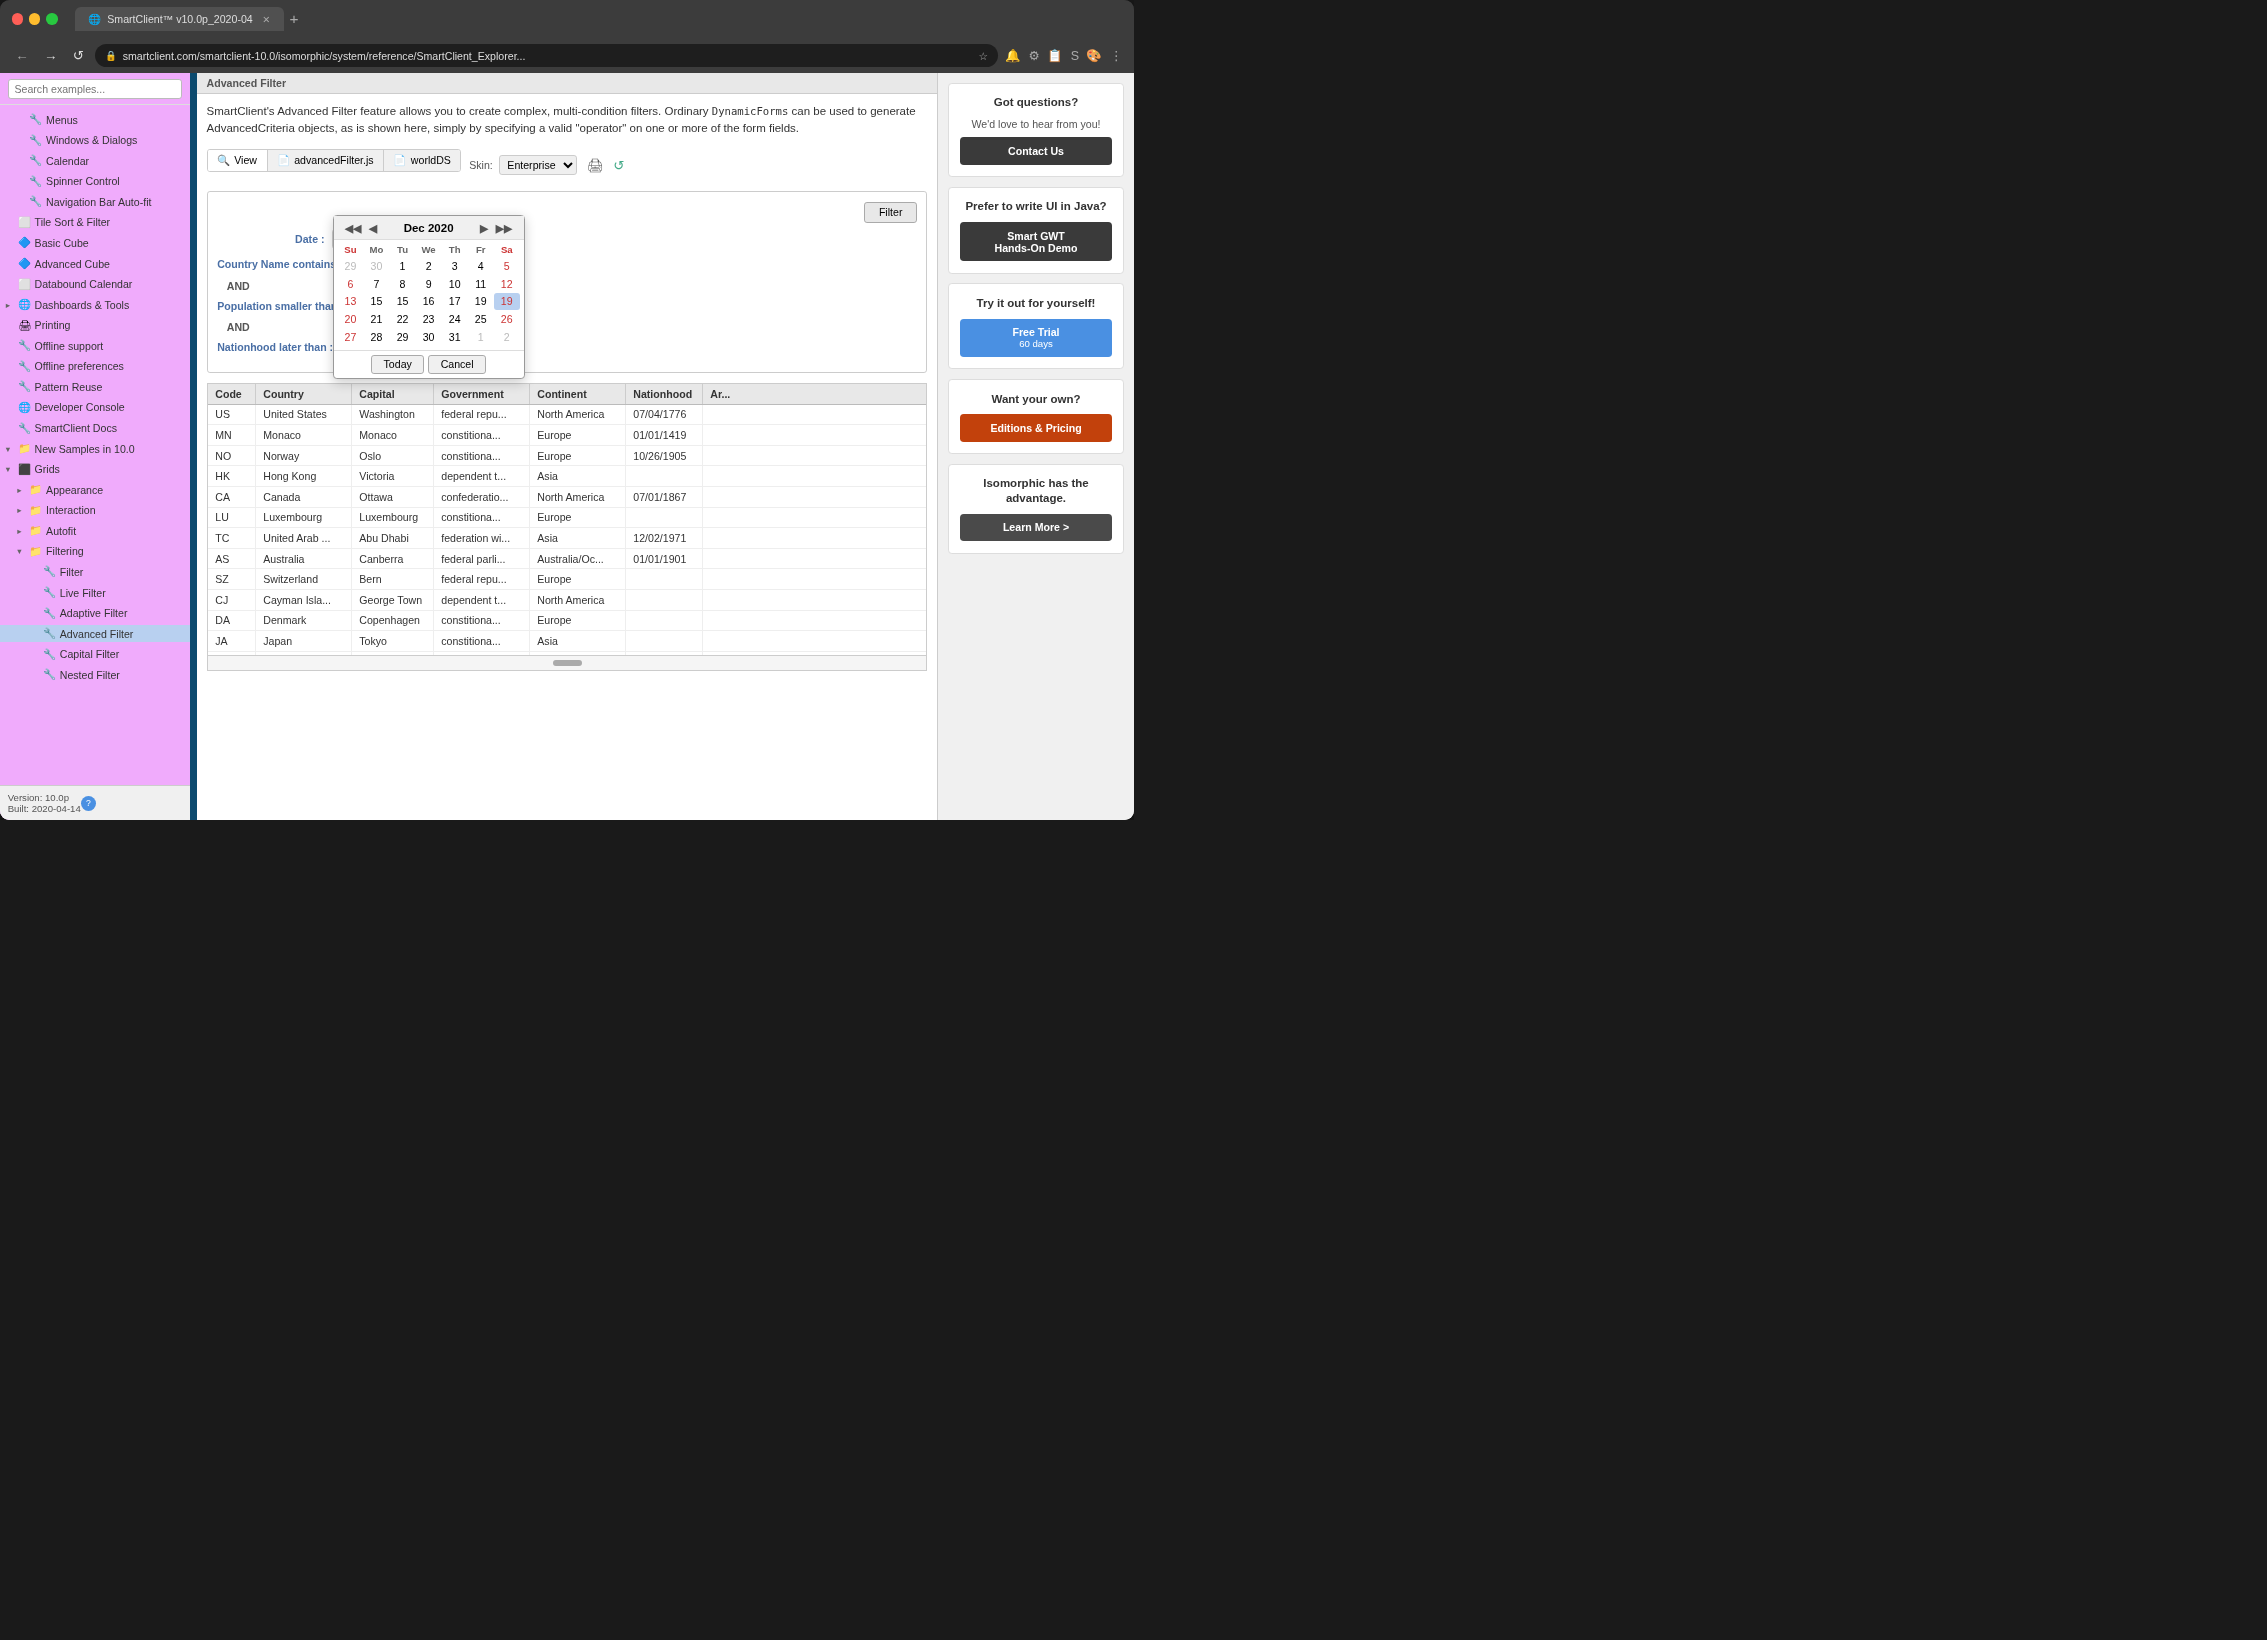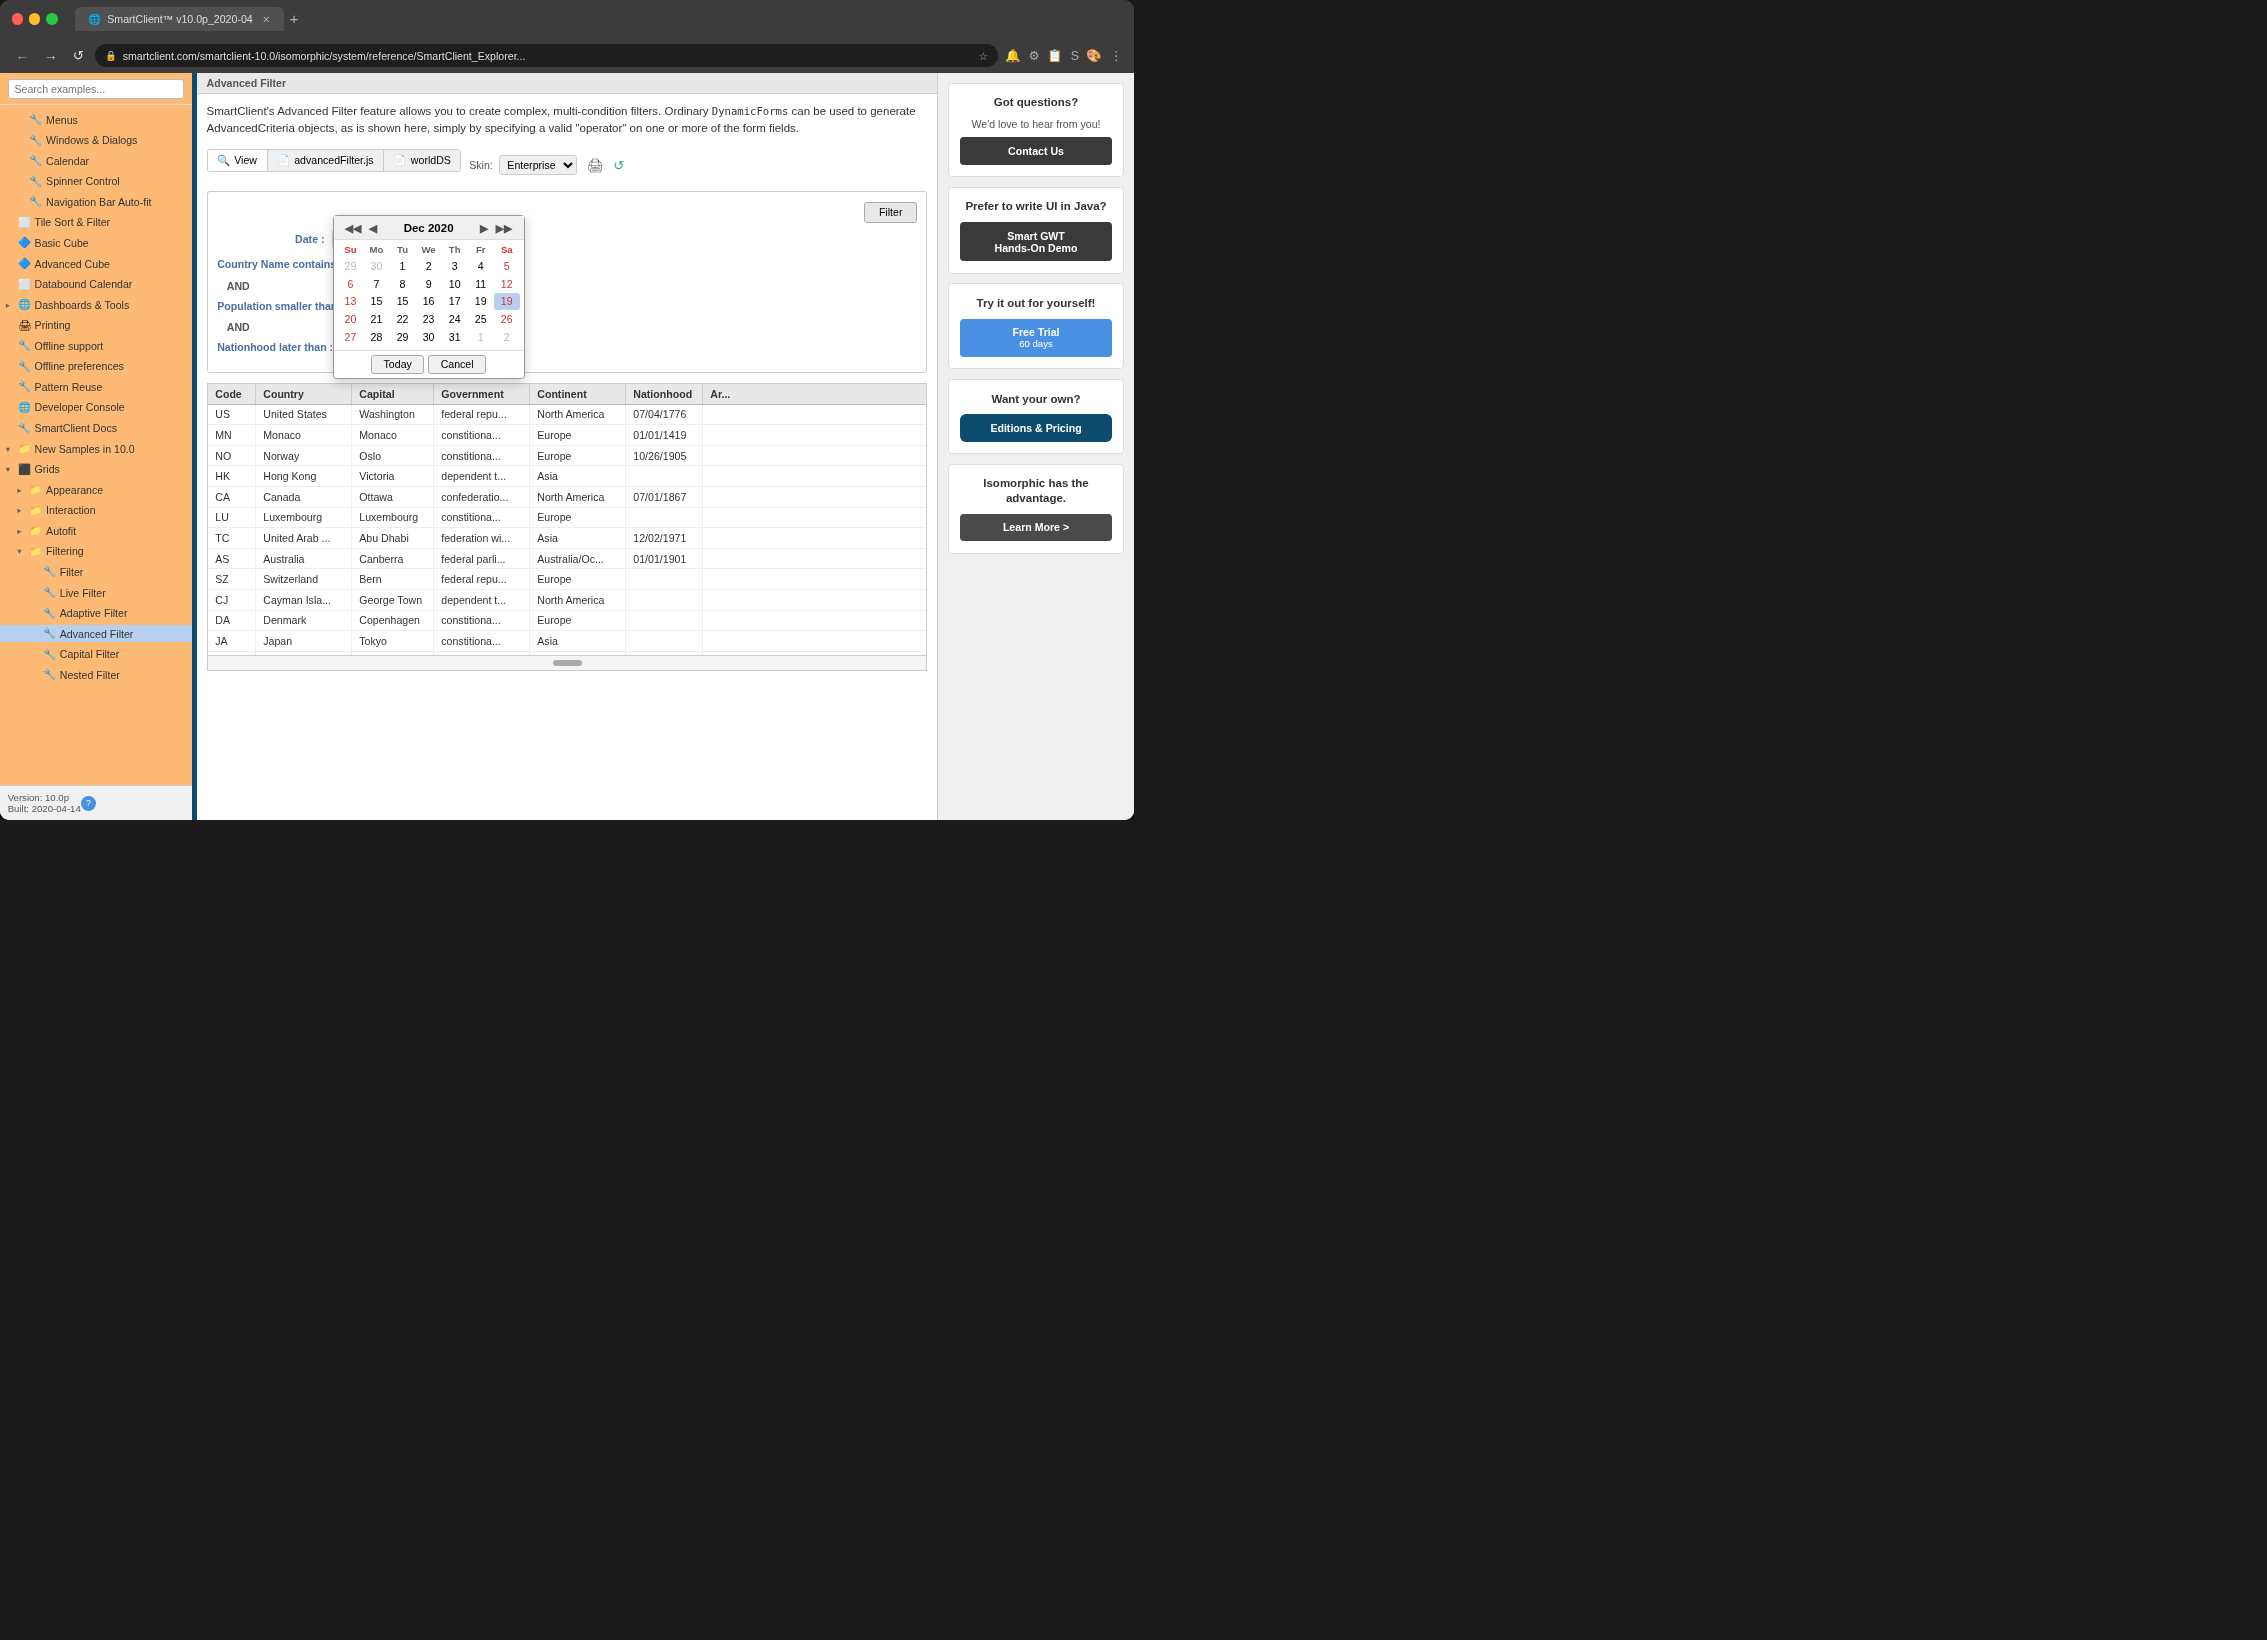--- a/index.html
+++ b/index.html
@@ -24,21 +24,21 @@
     .address-bar { flex: 1; background: #1e1e1e; border-radius: 15.4px; height: 23px; display: flex; align-items: center; padding: 0 9.6px; gap: 5.8px; }
     .lock-icon { color: #aaa; font-size: 9.6px; }
     .address-text { color: #ddd; font-size: 10.6px; flex: 1; }
     .toolbar-icons { display: flex; gap: 7.7px; align-items: center; }
     .toolbar-icon { color: #aaa; font-size: 12.5px; cursor: pointer; }
     
     
     .browser-content { display: flex; flex: 1; background: #f0f0f0; overflow: hidden; }
     
     
-    .sidebar { width: 197px; background: #fdba74; border-right: 5px solid #0c4a6e; display: flex; flex-direction: column; overflow: hidden; }
+    .sidebar { width: 197px; background: #f0abfc; border-right: 7px solid #0c4a6e; display: flex; flex-direction: column; overflow: hidden; }
     .search-box { padding: 5.8px 7.7px; border-bottom: 1px solid #ddd; }
     .search-input { width: 100%; border: 1px solid #bbb; border-radius: 2.9px; padding: 2.9px 5.8px; font-size: 10.6px; color: #4a90e2; background: white; outline: none; }
     .sidebar-tree { flex: 1; overflow-y: auto; font-size: 10.6px; padding: 3.8px 0; }
     .tree-item { padding: 1.9px 0; cursor: pointer; }
     .tree-item-row { display: flex; align-items: center; gap: 2.9px; padding: 1.9px 5.8px; }
     .tree-item-row.selected { background: #b8d0f0; }
     .tree-item-icon { font-size: 10.6px; width: 13.4px; }
     .tree-item-label { color: #333; }
     .tree-indent-1 { padding-left: 17.3px; }
     .tree-indent-2 { padding-left: 31px; }
@@ -95,21 +95,21 @@
     .grid-footer { background: #f5f5f5; border-top: 1px solid #ccc; height: 15.4px; display: flex; align-items: center; padding: 0 3.8px; }
     
     
     .right-sidebar { width: 197px; background: #f0f0f0; border-left: 1px solid #ccc; display: flex; flex-direction: column; gap: 9.6px; padding: 9.6px; overflow-y: auto; }
     .ad-box { background: white; border: 1px solid #ddd; border-radius: 3.8px; padding: 11.5px; text-align: center; }
     .ad-title { font-size: 11.5px; color: #333; font-weight: bold; margin-bottom: 7.7px; line-height: 1.3; }
     .ad-btn { padding: 7.7px 11.5px; border-radius: 3.8px; font-size: 10.6px; font-weight: bold; cursor: pointer; border: none; width: 100%; }
     .ad-btn-dark { background: #3a3a3a; color: white; }
     .ad-btn-blue { background: #4a90e2; color: white; }
     .ad-btn-blue span { display: block; font-size: 9.6px; }
-    .ad-btn-orange { background: #0c4a6e; color: white; border-radius: 6px; }
+    .ad-btn-orange { background: #c2410c; color: white; }
     .ad-btn-gray { background: #4a4a4a; color: white; }
     .ad-subtitle { font-size: 10.6px; color: #555; margin-bottom: 7.7px; }
   </style>
 </head>
 <body>
 
 <div class="browser-chrome">
 
   <div class="title-bar">
     <div class="traffic-lights">

